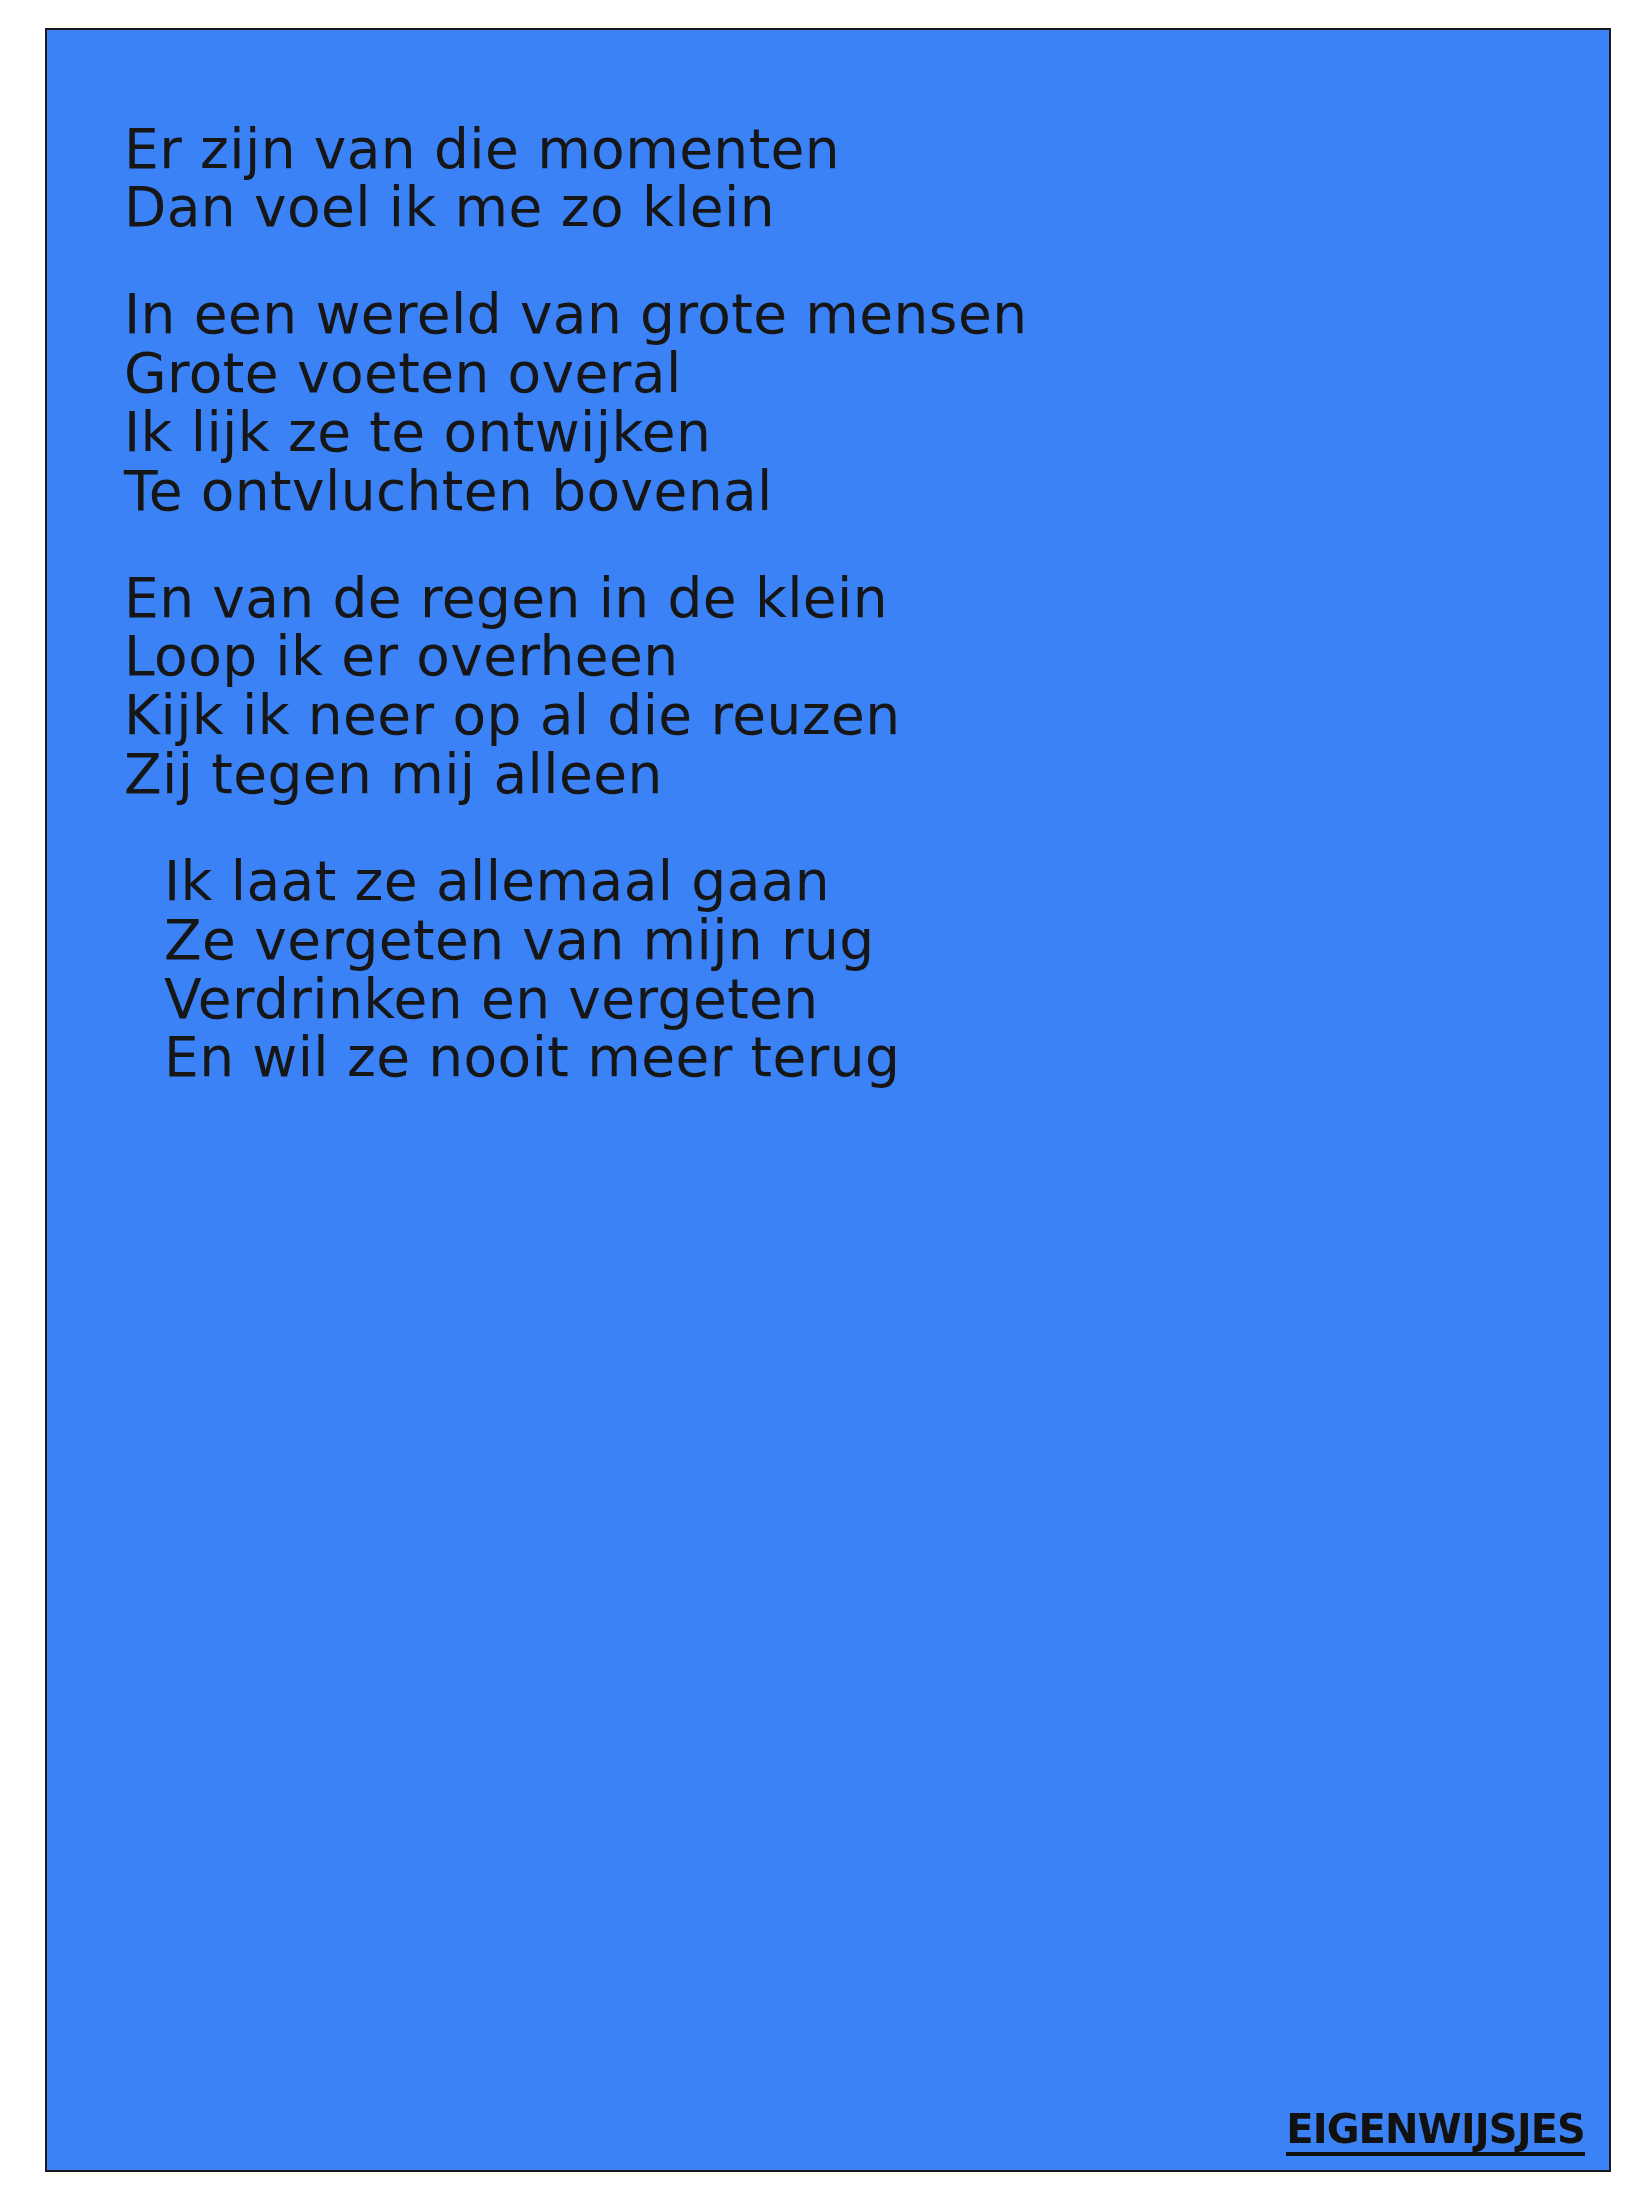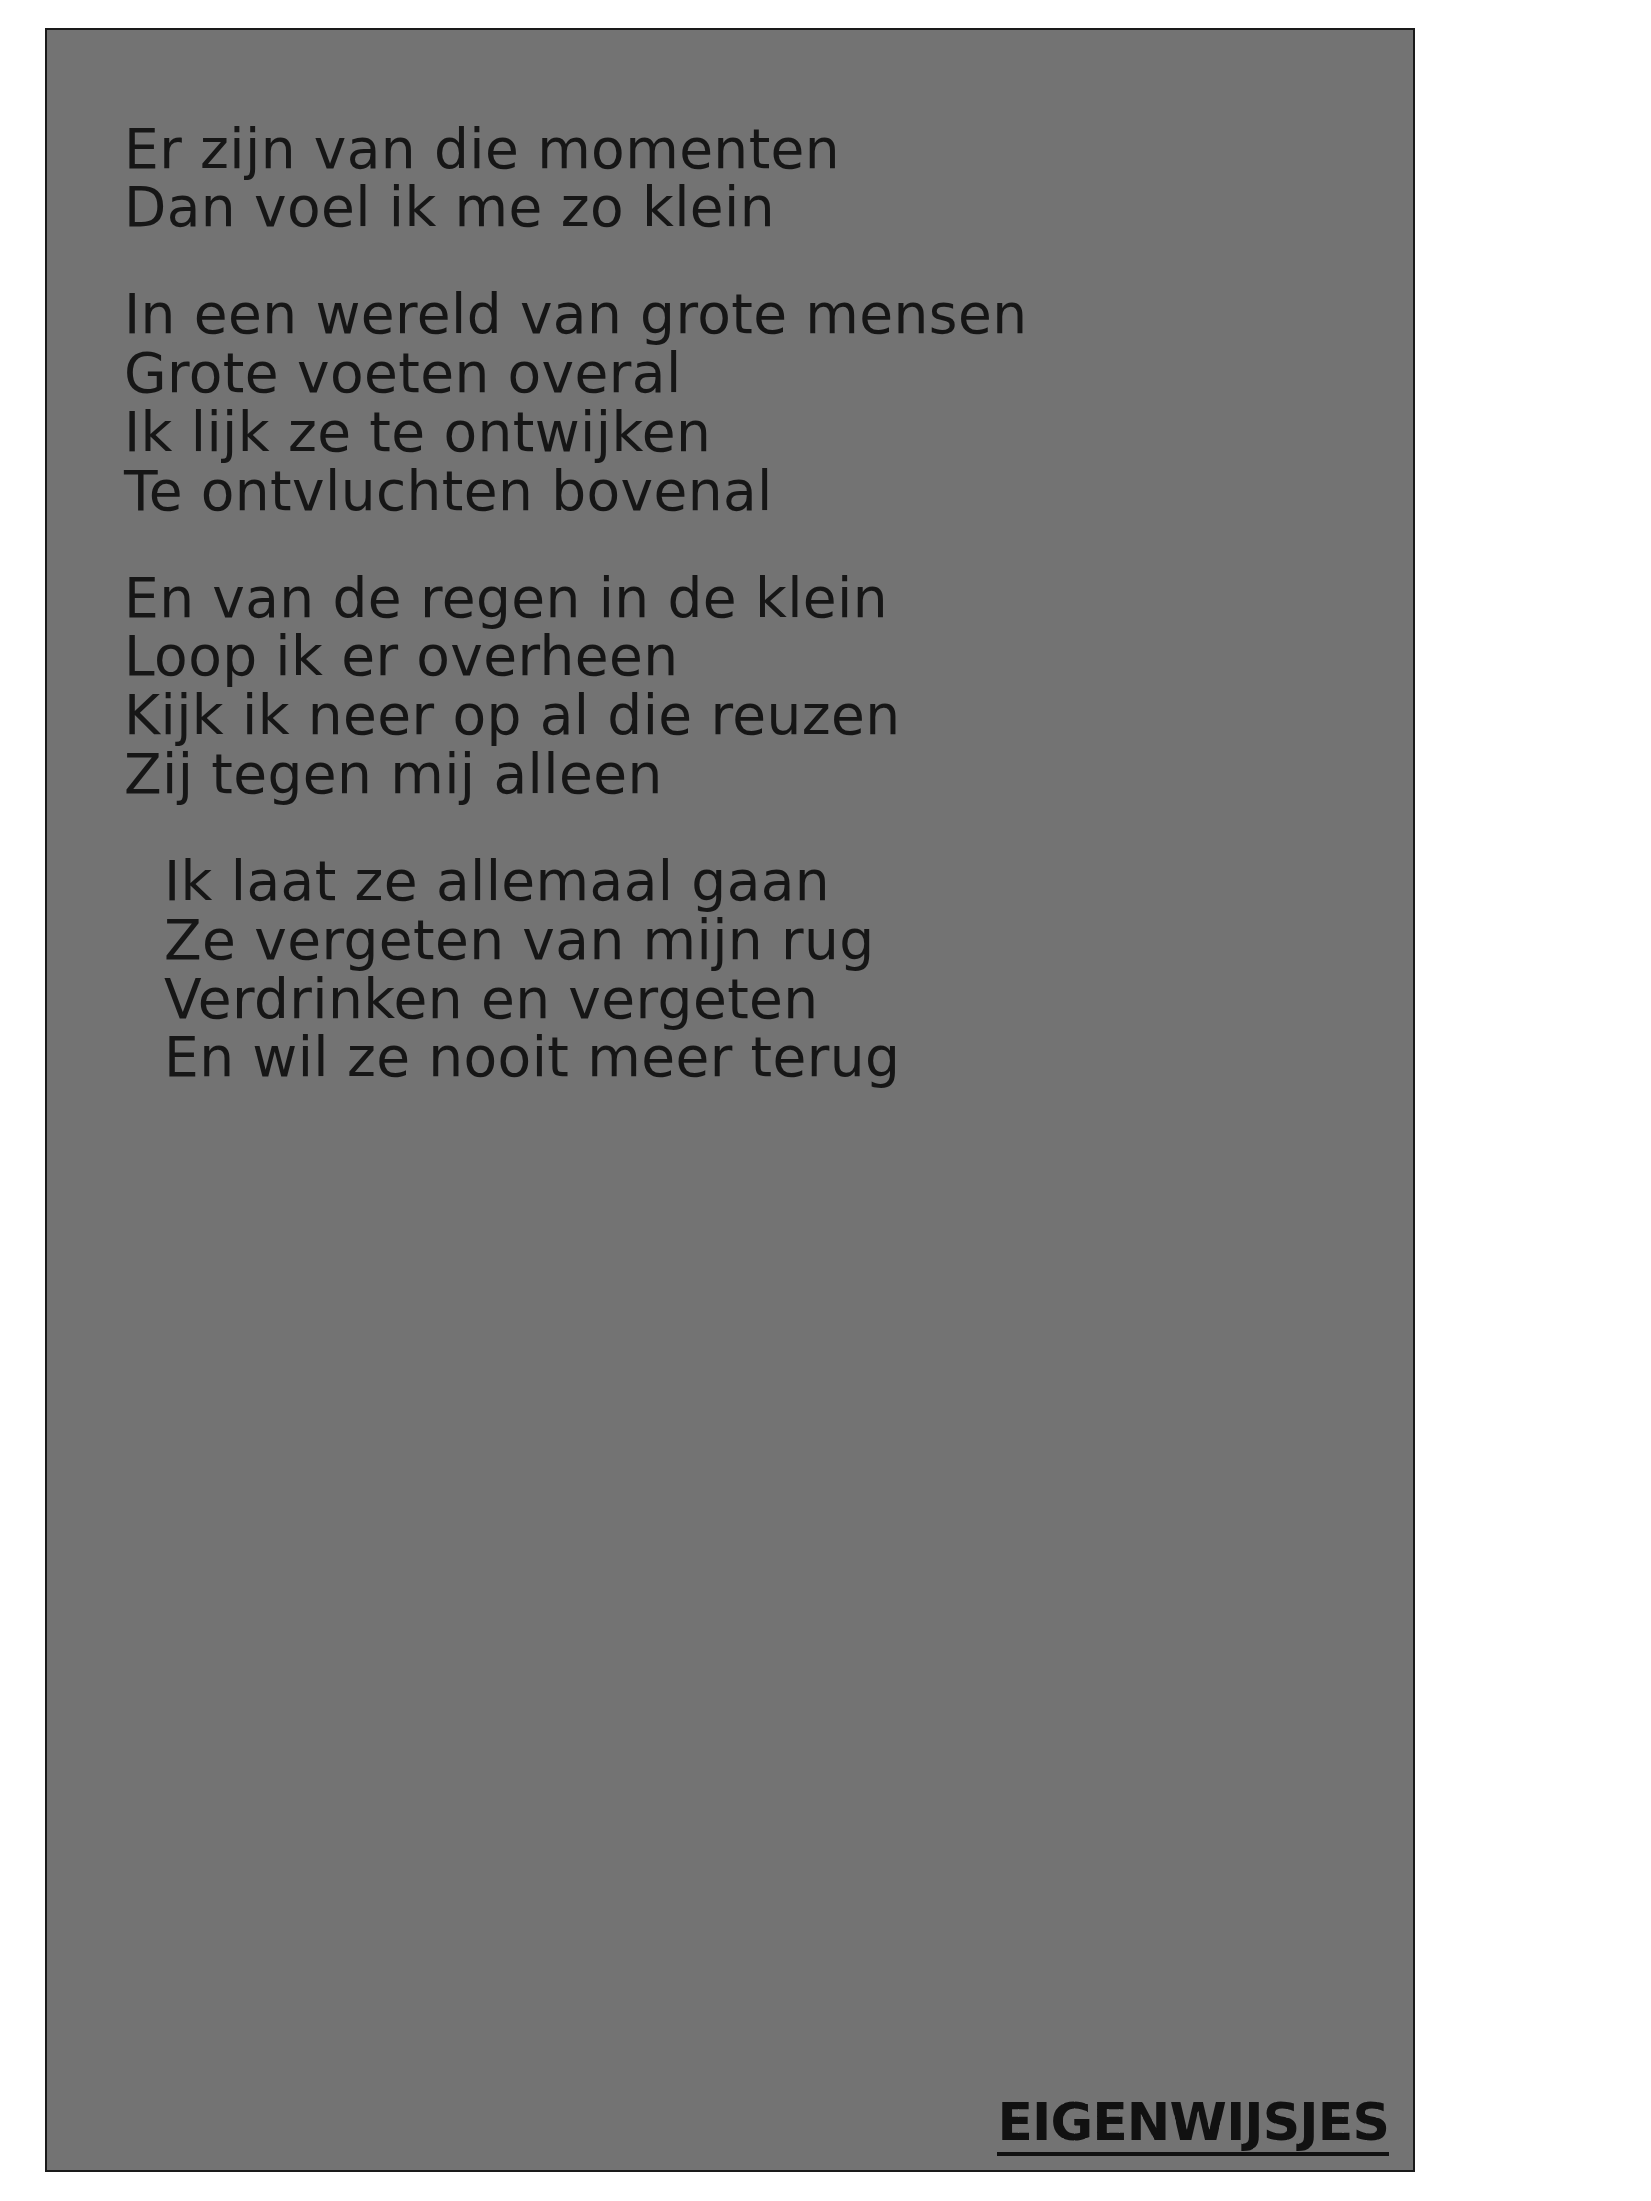--- a/index.html
+++ b/index.html
@@ -13,24 +13,24 @@
     font-family: "DejaVu Sans", sans-serif;
     color: #111111;
     position: relative;
     overflow: hidden;
   }
 
   .page {
     position: absolute;
     left: 45px;
     top: 27.5px;
-    width: 1370px;
+    width: 1566px;
     height: 2144px;
     border: 2.6px solid #1a1a1a;
-    background: #737373;
+    background: #3b82f6;
     box-sizing: border-box;
   }
 
   .poem {
     position: absolute;
     left: 77px;
     top: 90px;
     right: 52px;
   }
 
@@ -56,21 +56,21 @@
     position: absolute;
     right: 24px;
     bottom: 13.8px;
     width: 430px;
     text-align: right;
   }
 
   .logo-text {
     font-family: "DejaVu Sans", sans-serif;
     font-weight: bold;
-    font-size: 52px;
+    font-size: 40px;
     letter-spacing: -0.9px;
     color: #111111;
     border-bottom: 4.3px solid #111111;
     display: inline-block;
     padding-bottom: 1.7px;
     line-height: 1.05;
     
     background-image: repeating-linear-gradient(
       90deg,
       rgba(255,255,255,0) 0px,

